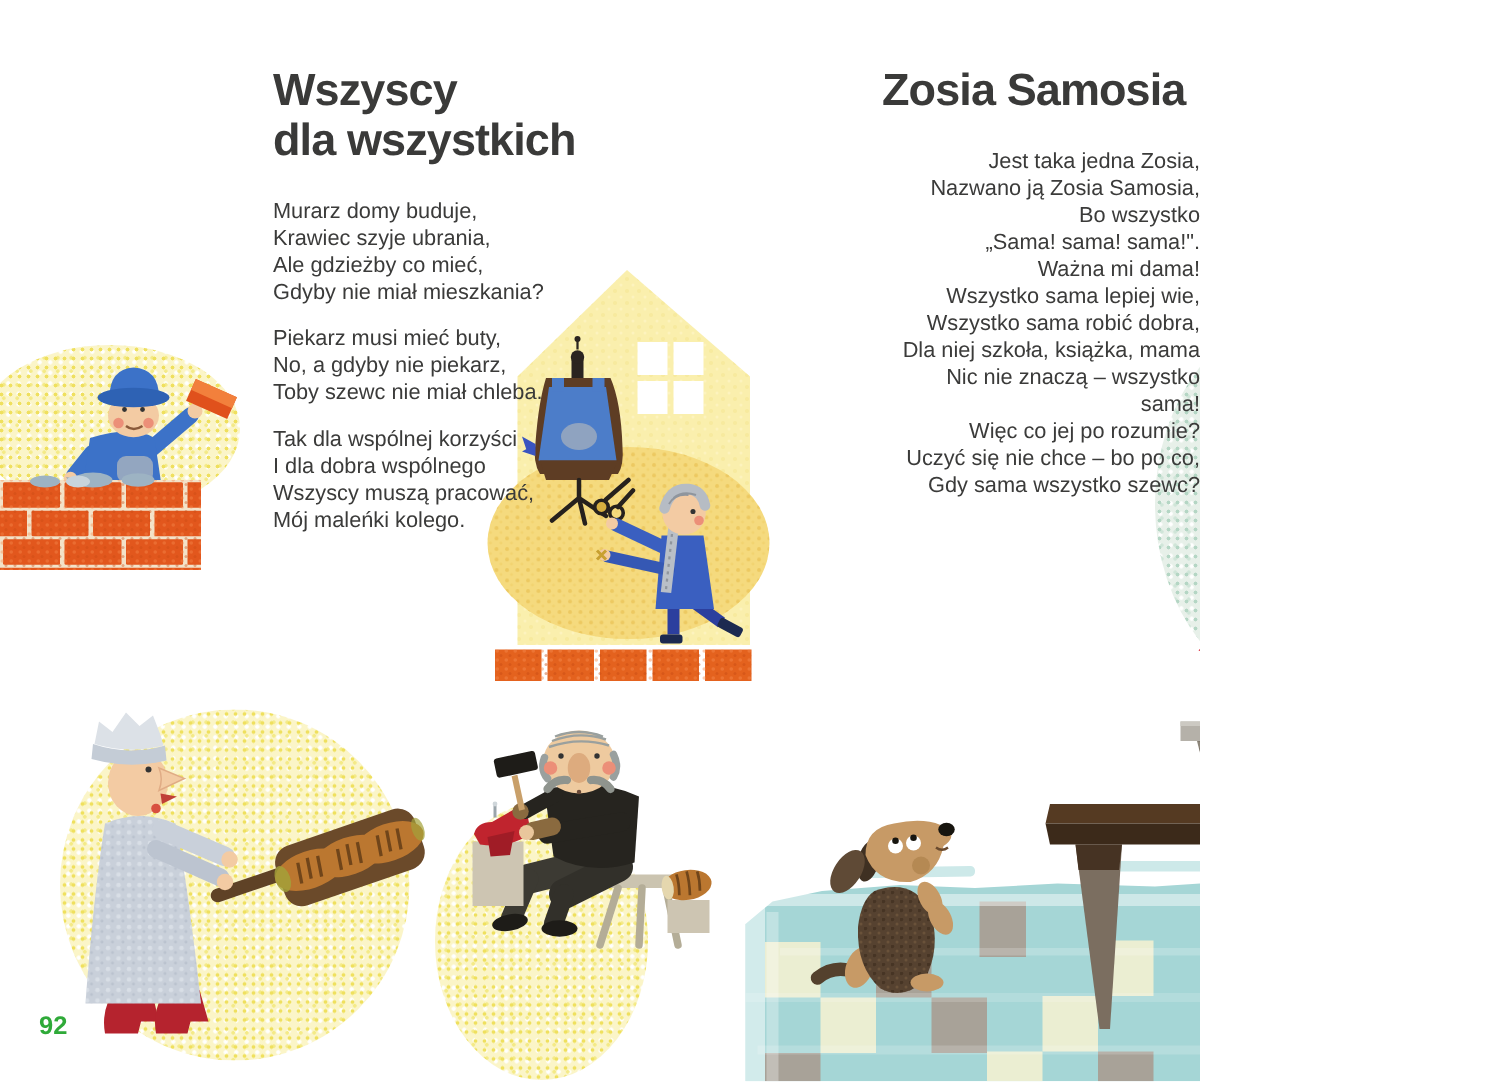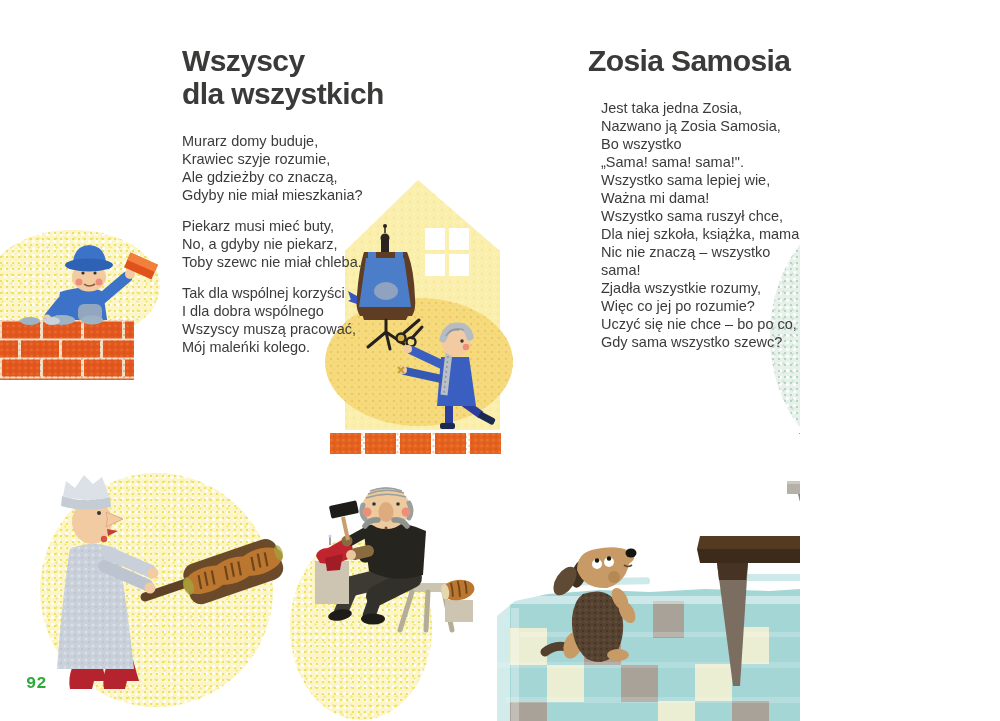--- a/index.html
+++ b/index.html
@@ -22,21 +22,21 @@
     background-color:#e7f0e9;
     background-image:
       radial-gradient(#b4d6c4 1.1px, rgba(0,0,0,0) 1.5px),
       radial-gradient(#cfe5d8 1px, rgba(0,0,0,0) 1.4px),
       radial-gradient(#ffffff 1.2px, rgba(0,0,0,0) 1.6px);
     background-size:6px 6px, 9px 9px, 7px 7px;
   }
   .title { position:absolute; font-weight:700; font-size:30px; line-height:33px; letter-spacing:-0.6px; color:#3a3a39; }
   .poem  { position:absolute; font-size:14.5px; line-height:18px; color:#3b3b3a; }
   .stanza { margin:0 0 13px 0; }
-  .pagenum { position:absolute; font-size:17px; font-weight:600; color:#2faa39;font-family:Liberation Mono, monospace; }
+  .pagenum { position:absolute; font-size:17px; font-weight:600; color:#2faa39; }
 </style>
 </head>
 <body>
 
 <div class="spread">
 
   <div class="blob speckle-y" style="left:-14px; top:230px; width:174px; height:112px;"></div>
   <div class="blob speckle-y" style="left:40px; top:473px; width:233px; height:234px;"></div>
   <div class="blob speckle-y" style="left:290px; top:535px; width:142px; height:185px;"></div>
   <div class="blob speckle-mint" style="left:770px; top:206px; width:207px; height:260px;"></div>
@@ -389,50 +389,49 @@
   </svg>
 
   <div class="title" style="left:182px; top:44px;">
     <div>Wszyscy</div>
     <div>dla wszystkich</div>
   </div>
 
   <div class="poem" style="left:182px; top:132px;">
     <div class="stanza">
       <div>Murarz domy buduje,</div>
-      <div>Krawiec szyje rozumie,</div>
-      <div>Ale gdzieżby co znaczą,</div>
+      <div>Krawiec szyje ubrania,</div>
+      <div>Ale gdzieżby co mieć,</div>
       <div>Gdyby nie miał mieszkania?</div>
     </div>
     <div class="stanza">
       <div>Piekarz musi mieć buty,</div>
       <div>No, a gdyby nie piekarz,</div>
       <div>Toby szewc nie miał chleba.</div>
     </div>
     <div class="stanza">
       <div>Tak dla wspólnej korzyści</div>
       <div>I dla dobra wspólnego</div>
       <div>Wszyscy muszą pracować,</div>
       <div>Mój maleńki kolego.</div>
     </div>
   </div>
 
   <div class="title" style="left:588px; top:44px;">Zosia Samosia</div>
 
-  <div class="poem" style="left:601px; top:99px;">
+  <div class="poem" style="left:588px; top:99px;text-align:right;">
     <div>Jest taka jedna Zosia,</div>
     <div>Nazwano ją Zosia Samosia,</div>
     <div>Bo wszystko</div>
     <div>„Sama! sama! sama!".</div>
+    <div>Ważna mi dama!</div>
     <div>Wszystko sama lepiej wie,</div>
-    <div>Ważna mi dama!</div>
-    <div>Wszystko sama ruszył chce,</div>
+    <div>Wszystko sama robić dobra,</div>
     <div>Dla niej szkoła, książka, mama</div>
     <div>Nic nie znaczą – wszystko sama!</div>
-    <div>Zjadła wszystkie rozumy,</div>
     <div>Więc co jej po rozumie?</div>
     <div>Uczyć się nie chce – bo po co,</div>
     <div>Gdy sama wszystko szewc?</div>
   </div>
 
   <div class="pagenum" style="left:26px; top:674px;">92</div>
   <div class="pagenum" style="left:951px; top:674px;">93</div>
 
 </div>
 

